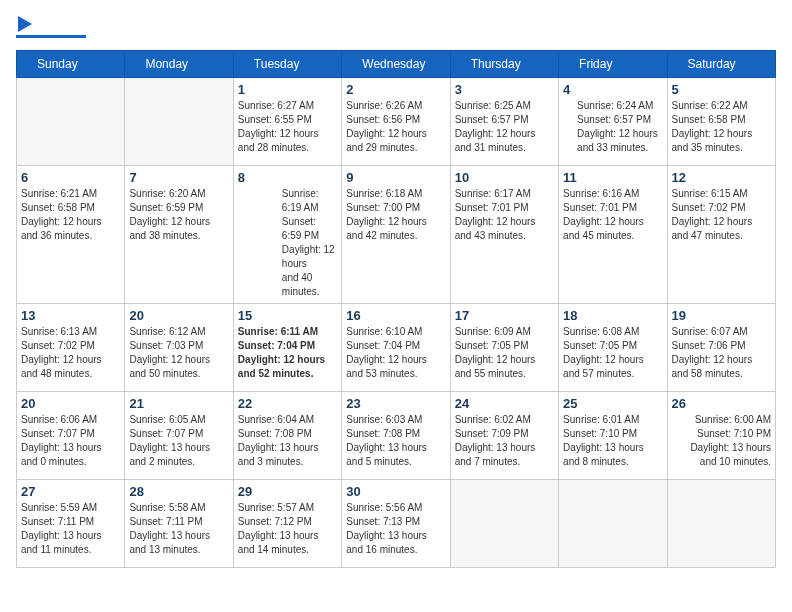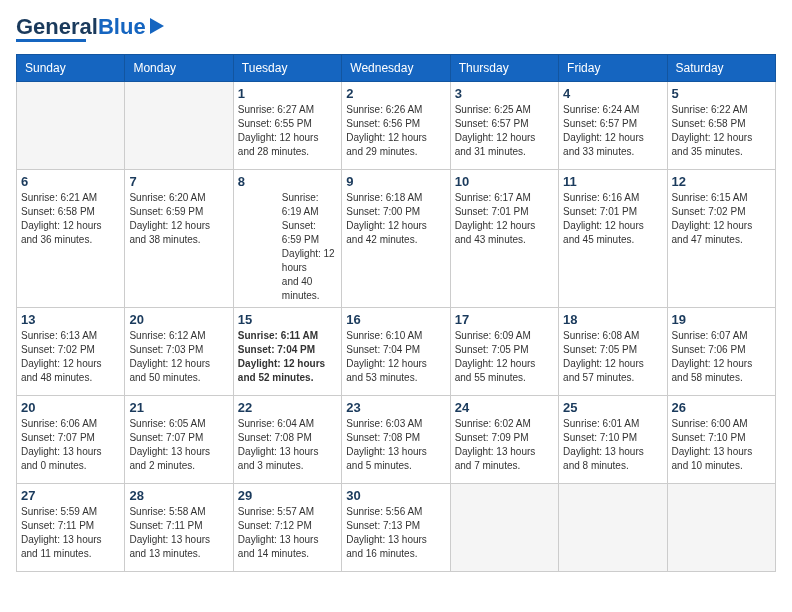--- a/index.html
+++ b/index.html
@@ -43,21 +43,21 @@
       color: #333;
     }
     .calendar {
       width: 100%;
       border-collapse: collapse;
       font-size: 11px;
     }
     .calendar th {
       background: #1565c0;
       color: #fff;
-      padding: 6px 8px;
+      padding: 6px 20px;
       text-align: left;
       font-size: 12px;
       font-weight: normal;
       border: 1px solid #1255a0;
     }
     .calendar td {
       border: 1px solid #ccc;
       vertical-align: top;
       padding: 4px;
       width: calc(100% / 7);
@@ -78,23 +78,20 @@
       font-size: 10px;
       line-height: 1.4;
     }
   </style>
 </head>
 <body>
 
 <div class="header">
   <div class="logo">
     <div style="display:flex; align-items:center; gap:2px;">
-      <span class="logo-text">
-        <span>General</span><span class="blue">Blue</span>
-      </span>
       <div style="width:0;height:0;border-top:8px solid transparent;border-bottom:8px solid transparent;border-left:14px solid #1565c0;margin-left:2px;margin-bottom:2px;"></div>
     </div>
     <div style="width:70px;height:3px;background:#1565c0;margin-top:1px;"></div>
   </div>
   <div class="title-block">
     <div class="month-title"></div>
     <div class="location"></div>
   </div>
 </div>
 
@@ -130,21 +127,21 @@
         </td>
         <td>
           <div class="day-number">3</div>
           <div class="day-info" style="white-space: pre-line;">Sunrise: 6:25 AM
 Sunset: 6:57 PM
 Daylight: 12 hours
 and 31 minutes.</div>
         </td>
         <td>
           <div class="day-number">4</div>
-          <div class="day-info" style="white-space: pre-line;">Sunrise: 6:24 AM
+          <div class="day-info" style="white-space: pre-line; margin-left: 14px;">Sunrise: 6:24 AM
 Sunset: 6:57 PM
 Daylight: 12 hours
 and 33 minutes.</div>
         </td>
         <td>
           <div class="day-number">5</div>
           <div class="day-info" style="white-space: pre-line;">Sunrise: 6:22 AM
 Sunset: 6:58 PM
 Daylight: 12 hours
 and 35 minutes.</div>
@@ -290,21 +287,21 @@
         </td>
         <td>
           <div class="day-number">25</div>
           <div class="day-info" style="white-space: pre-line;">Sunrise: 6:01 AM
 Sunset: 7:10 PM
 Daylight: 13 hours
 and 8 minutes.</div>
         </td>
         <td>
           <div class="day-number">26</div>
-          <div class="day-info" style="white-space: pre-line;">Sunrise: 6:00 AM
+          <div class="day-info" style="white-space: pre-line; text-align: right;">Sunrise: 6:00 AM
 Sunset: 7:10 PM
 Daylight: 13 hours
 and 10 minutes.</div>
         </td>
       </tr>
       <tr>
         <td>
           <div class="day-number">27</div>
           <div class="day-info" style="white-space: pre-line;">Sunrise: 5:59 AM
 Sunset: 7:11 PM

